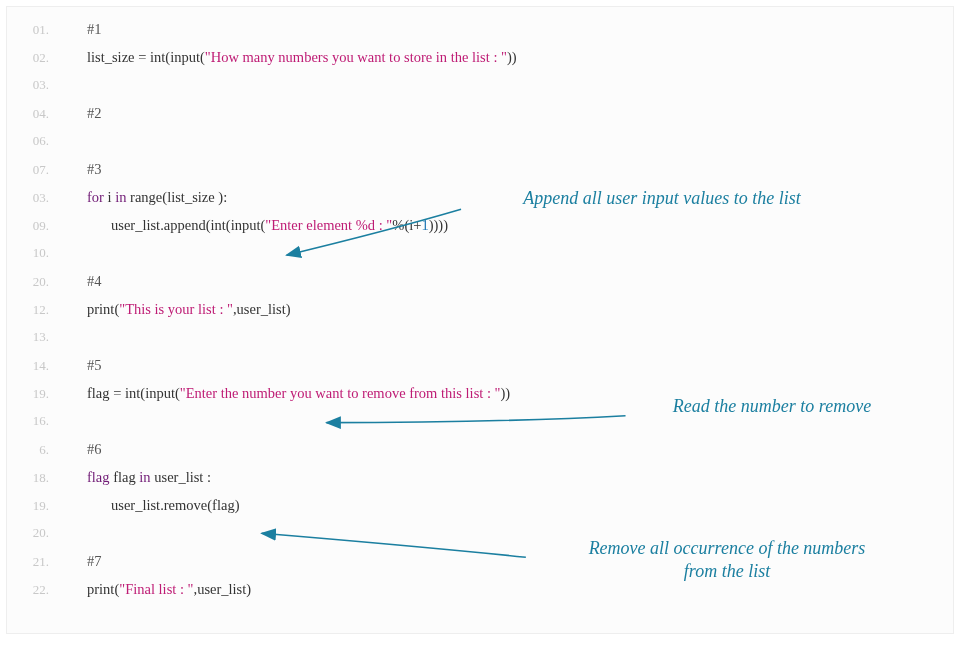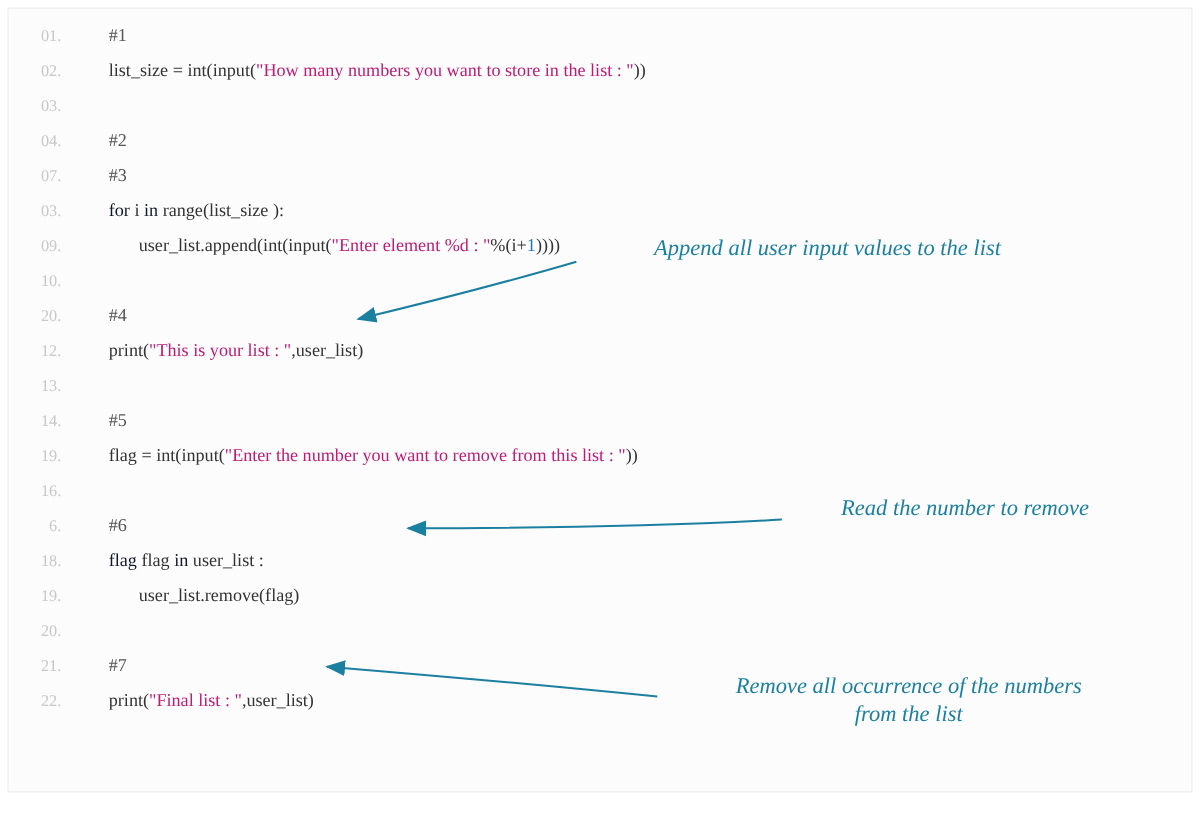--- a/index.html
+++ b/index.html
@@ -41,21 +41,21 @@
   .content {
     padding-left: 22px;
     white-space: pre;
     color: #333;
   }
   .indent1 { padding-left: 46px; }
   .comment { color: #555; }
   .ident { color: #333; }
   .op { color: #333; }
   .builtin { color: #333; }
-  .kw { color: #0f172a; }
+  .kw { color: #701a75; }
   .str { color: #BE1B74; }
   .num { color: #1f77b4; }
   .annot {
     position: absolute;
     font-family: "Segoe Script", "Comic Sans MS", cursive;
     font-style: italic;
     color: #1b7fa0;
     font-size: 18px;
     line-height: 1.25;
     text-align: center;
@@ -81,20 +81,24 @@
         <div class="gutter">02.</div>
         <div class="content"><span class="ident">list_size </span><span class="op">= </span><span class="builtin">int</span><span class="op">(</span><span class="builtin">input</span><span class="op">(</span><span class="str">"How many numbers you want to store in the list : "</span><span class="op">))</span></div>
       </div>
       <div class="line">
         <div class="gutter">03.</div>
         <div class="content"></div>
       </div>
       <div class="line">
         <div class="gutter">04.</div>
         <div class="content"><span class="comment">#2</span></div>
+      </div>
+      <div class="line">
+        <div class="gutter">06.</div>
+        <div class="content"></div>
       </div>
       <div class="line">
         <div class="gutter">07.</div>
         <div class="content"><span class="comment">#3</span></div>
       </div>
       <div class="line">
         <div class="gutter">03.</div>
         <div class="content"><span class="kw">for </span><span class="ident">i </span><span class="kw">in </span><span class="builtin">range</span><span class="op">(</span><span class="ident">list_size </span><span class="op">):</span></div>
       </div>
       <div class="line">

